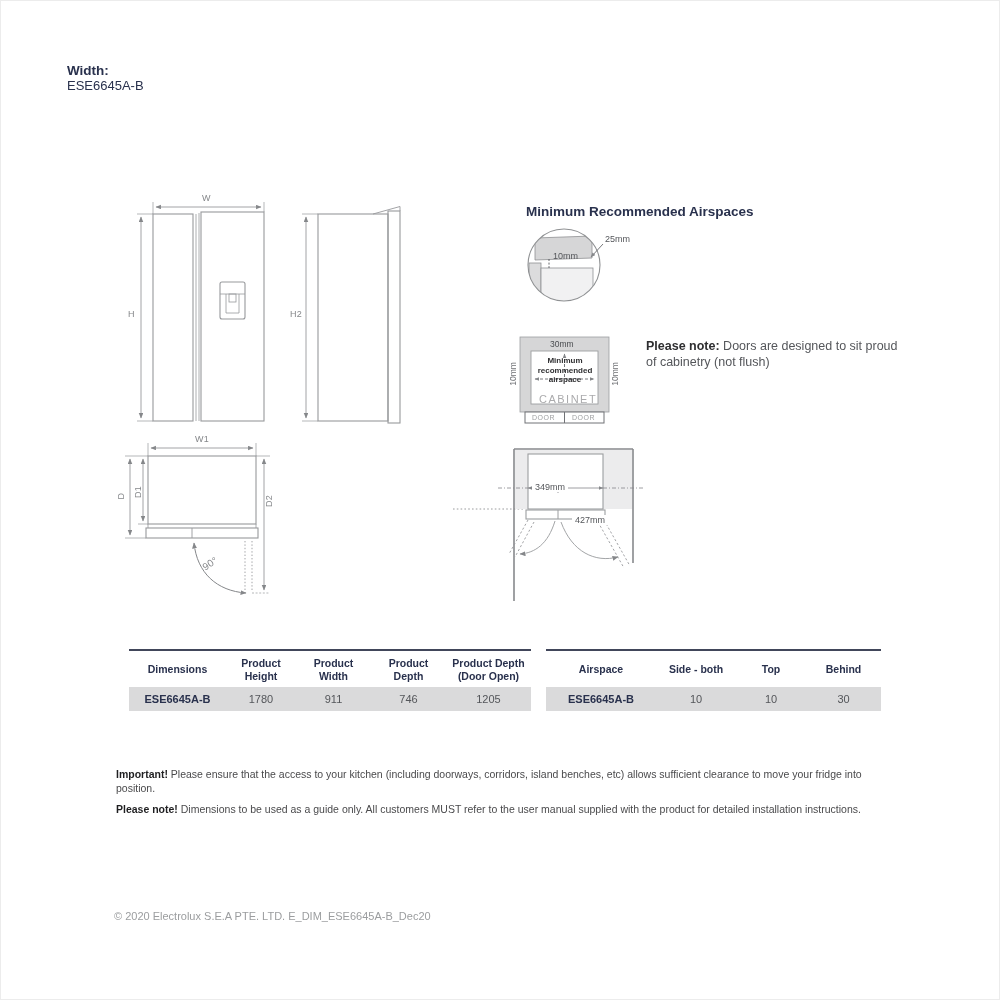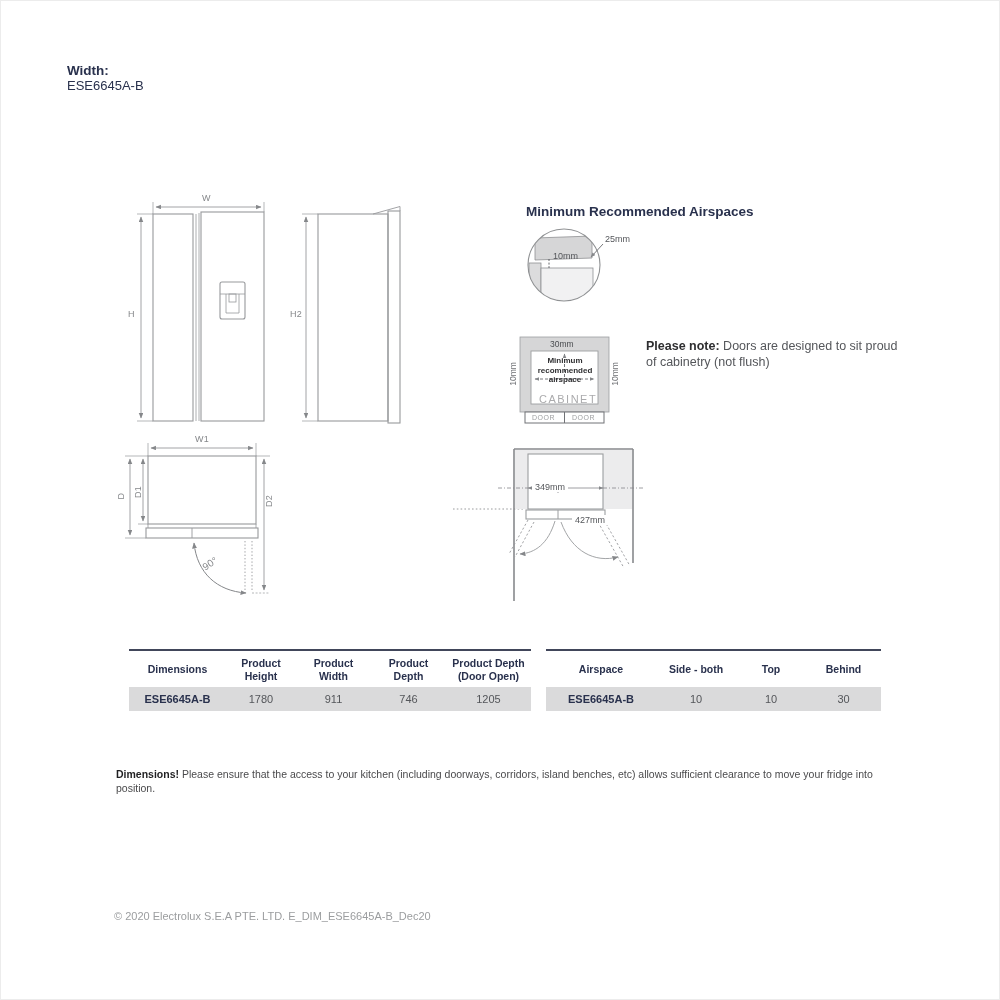--- a/index.html
+++ b/index.html
@@ -214,18 +214,21 @@
     </div>
     <div class="drow" style="width:335px;">
       <div class="td first" style="width:110px;">ESE6645A-B</div>
       <div class="td" style="width:80px;">10</div>
       <div class="td" style="width:70px;">10</div>
       <div class="td" style="width:75px;">30</div>
     </div>
   </div>
 
   <div class="note-line" style="left:115px;top:766px;width:775px;">
-    <b>Dimensions!</b><span> Please ensure that the access to your kitchen (including doorways, corridors, island benches, etc) allows sufficient clearance to move your fridge into position.</span>
+    <b>Important!</b><span> Please ensure that the access to your kitchen (including doorways, corridors, island benches, etc) allows sufficient clearance to move your fridge into position.</span>
+  </div>
+  <div class="note-line" style="left:115px;top:801px;width:775px;">
+    <b>Please note!</b><span> Dimensions to be used as a guide only. All customers MUST refer to the user manual supplied with the product for detailed installation instructions.</span>
   </div>
 
   <div class="footer" style="left:113px;top:909px;">© 2020 Electrolux S.E.A PTE. LTD. E_DIM_ESE6645A-B_Dec20</div>
 
 </div>
 
 </body></html>

